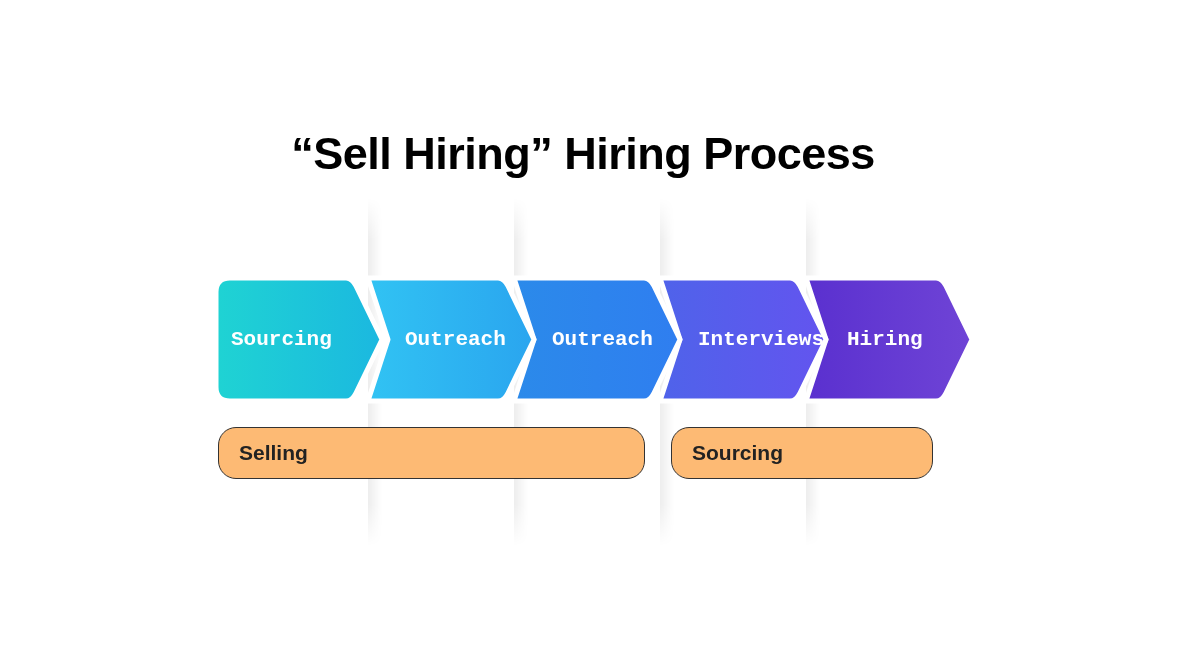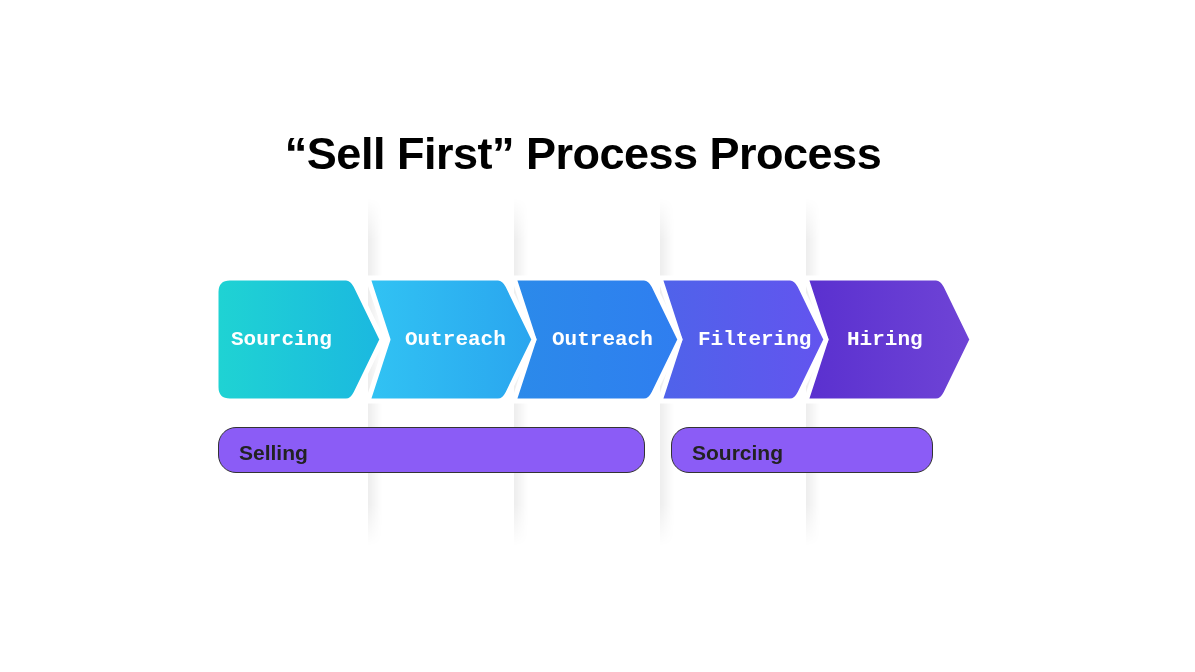--- a/index.html
+++ b/index.html
@@ -4,27 +4,27 @@
 <style>
   html, body { margin: 0; padding: 0; background: #ffffff; }
   body { width: 1195px; height: 672px; position: relative; overflow: hidden; font-family: "Liberation Sans", sans-serif; }
   .title { position: absolute; left: 0; width: 1166px; top: 128px; text-align: center; font-size: 45px; font-weight: bold; color: #000; letter-spacing: -0.5px; }
   .shadow-col { position: absolute; top: 198px; width: 14px; height: 348px;
     background: linear-gradient(to right, rgba(0,0,0,0.07), rgba(0,0,0,0));
     -webkit-mask-image: linear-gradient(to bottom, transparent, #000 12%, #000 88%, transparent);
     mask-image: linear-gradient(to bottom, transparent, #000 12%, #000 88%, transparent); }
   svg.flow { position: absolute; left: 0; top: 0; }
   .stage-label { position: absolute; top: 328px; color: #fff; font-weight: bold; font-size: 21px; white-space: nowrap; font-family: Liberation Mono, monospace; }
-  .phase { position: absolute; top: 427px; height: 46px; border: 1.5px solid #333; border-radius: 18px; background: #8b5cf6; box-sizing: border-box; }
+  .phase { position: absolute; top: 427px; height: 52px; border: 1.5px solid #333; border-radius: 18px; background: #fdba74; box-sizing: border-box; }
   .phase span { position: absolute; left: 20px; top: 13px; font-size: 21px; font-weight: bold; color: #222; }
 </style>
 </head>
 <body>
 
-<div class="title">“Sell First” Process Process</div>
+<div class="title">“Sell Hiring” Hiring Process</div>
 
 <div class="shadow-col" style="left:368px"></div>
 <div class="shadow-col" style="left:514px"></div>
 <div class="shadow-col" style="left:660px"></div>
 <div class="shadow-col" style="left:806px"></div>
 
 <svg class="flow" width="1195" height="672">
   <defs id="grads">
       <linearGradient id="grad0" x1="0" x2="1" y1="0" y2="0">
         <stop offset="0" stop-color="#1fd3d3"></stop>
@@ -52,21 +52,21 @@
       <path d="M 660 278 L 790 278 Q 796 278 800 286 L 826 339.5 L 800 393 Q 796 401 790 401 L 660 401 L 680 339.5 Z" fill="url(#grad3)" stroke="#ffffff" stroke-width="5" stroke-linejoin="round"></path>
       <path d="M 514 278 L 644 278 Q 650 278 654 286 L 680 339.5 L 654 393 Q 650 401 644 401 L 514 401 L 534 339.5 Z" fill="url(#grad2)" stroke="#ffffff" stroke-width="5" stroke-linejoin="round"></path>
       <path d="M 368 278 L 498 278 Q 504 278 508 286 L 534 339.5 L 508 393 Q 504 401 498 401 L 368 401 L 388 339.5 Z" fill="url(#grad1)" stroke="#ffffff" stroke-width="5" stroke-linejoin="round"></path>
       <path d="M 230 278 L 346 278 Q 352 278 356 286 L 382 339.5 L 356 393 Q 352 401 346 401 L 230 401 Q 216 401 216 387 L 216 292 Q 216 278 230 278 Z" fill="url(#grad0)" stroke="#ffffff" stroke-width="5" stroke-linejoin="round"></path>
     </g>
 </svg>
 
 <div class="stage-label" style="left:231px">Sourcing</div>
 <div class="stage-label" style="left:405px">Outreach</div>
 <div class="stage-label" style="left:552px">Outreach</div>
-<div class="stage-label" style="left:698px">Filtering</div>
+<div class="stage-label" style="left:698px">Interviews</div>
 <div class="stage-label" style="left:847px">Hiring</div>
 
 <div class="phase" style="left:218px; width:427px">
   <span>Selling</span>
 </div>
 <div class="phase" style="left:671px; width:262px">
   <span>Sourcing</span>
 </div>
 
 </body></html>

